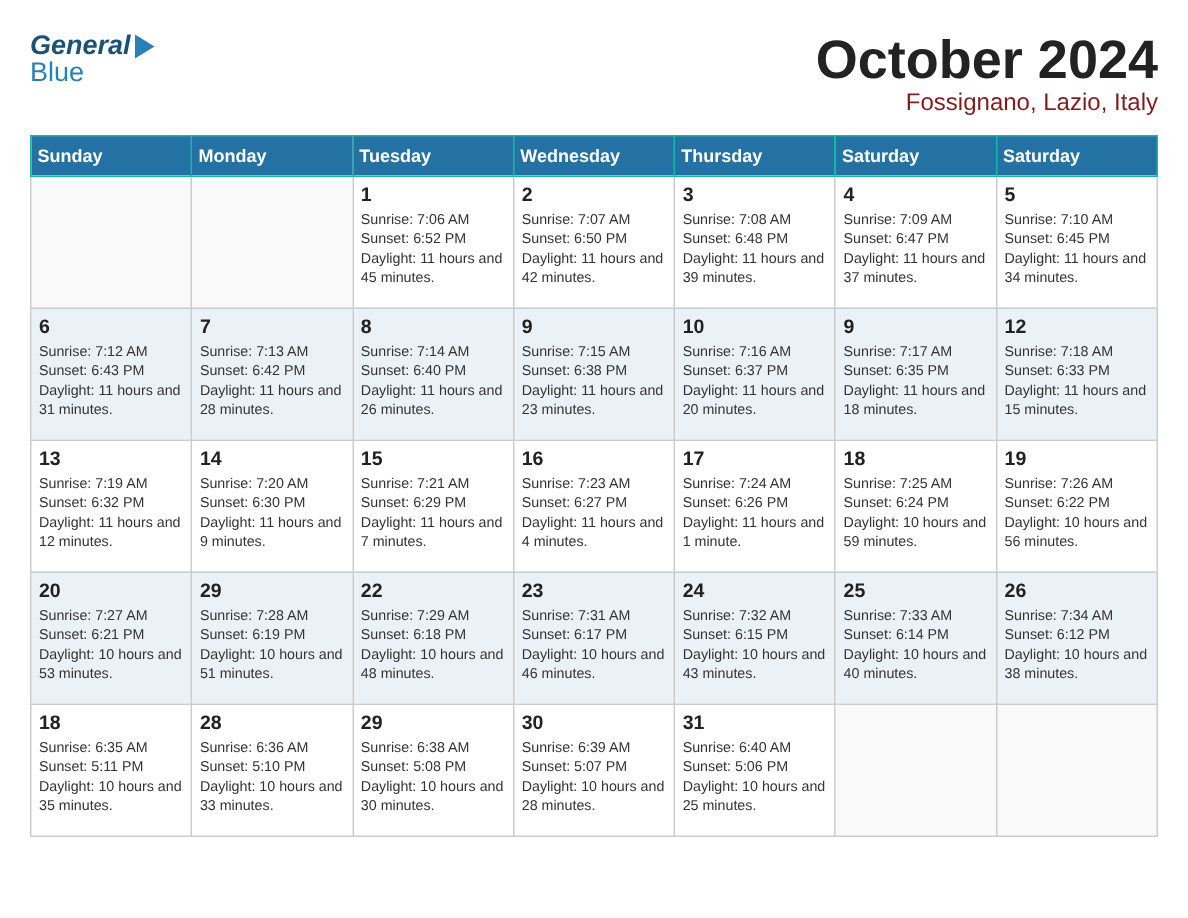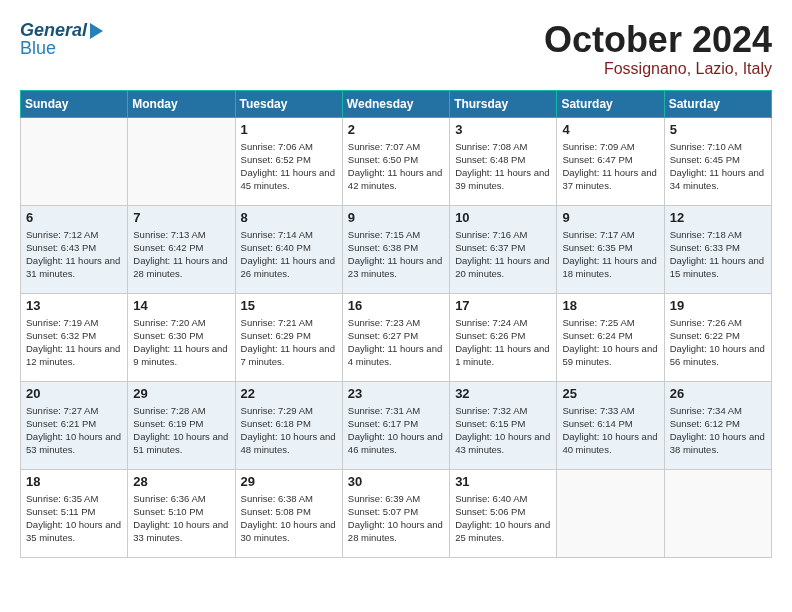--- a/index.html
+++ b/index.html
@@ -207,21 +207,21 @@
           </td>
           <td>
             <div class="day-num">22</div>
             <div class="day-info">Sunrise: 7:29 AM<br>Sunset: 6:18 PM<br>Daylight: 10 hours and 48 minutes.</div>
           </td>
           <td>
             <div class="day-num">23</div>
             <div class="day-info">Sunrise: 7:31 AM<br>Sunset: 6:17 PM<br>Daylight: 10 hours and 46 minutes.</div>
           </td>
           <td>
-            <div class="day-num">32</div>
+            <div class="day-num">24</div>
             <div class="day-info">Sunrise: 7:32 AM<br>Sunset: 6:15 PM<br>Daylight: 10 hours and 43 minutes.</div>
           </td>
           <td>
             <div class="day-num">25</div>
             <div class="day-info">Sunrise: 7:33 AM<br>Sunset: 6:14 PM<br>Daylight: 10 hours and 40 minutes.</div>
           </td>
           <td>
             <div class="day-num">26</div>
             <div class="day-info">Sunrise: 7:34 AM<br>Sunset: 6:12 PM<br>Daylight: 10 hours and 38 minutes.</div>
           </td>

